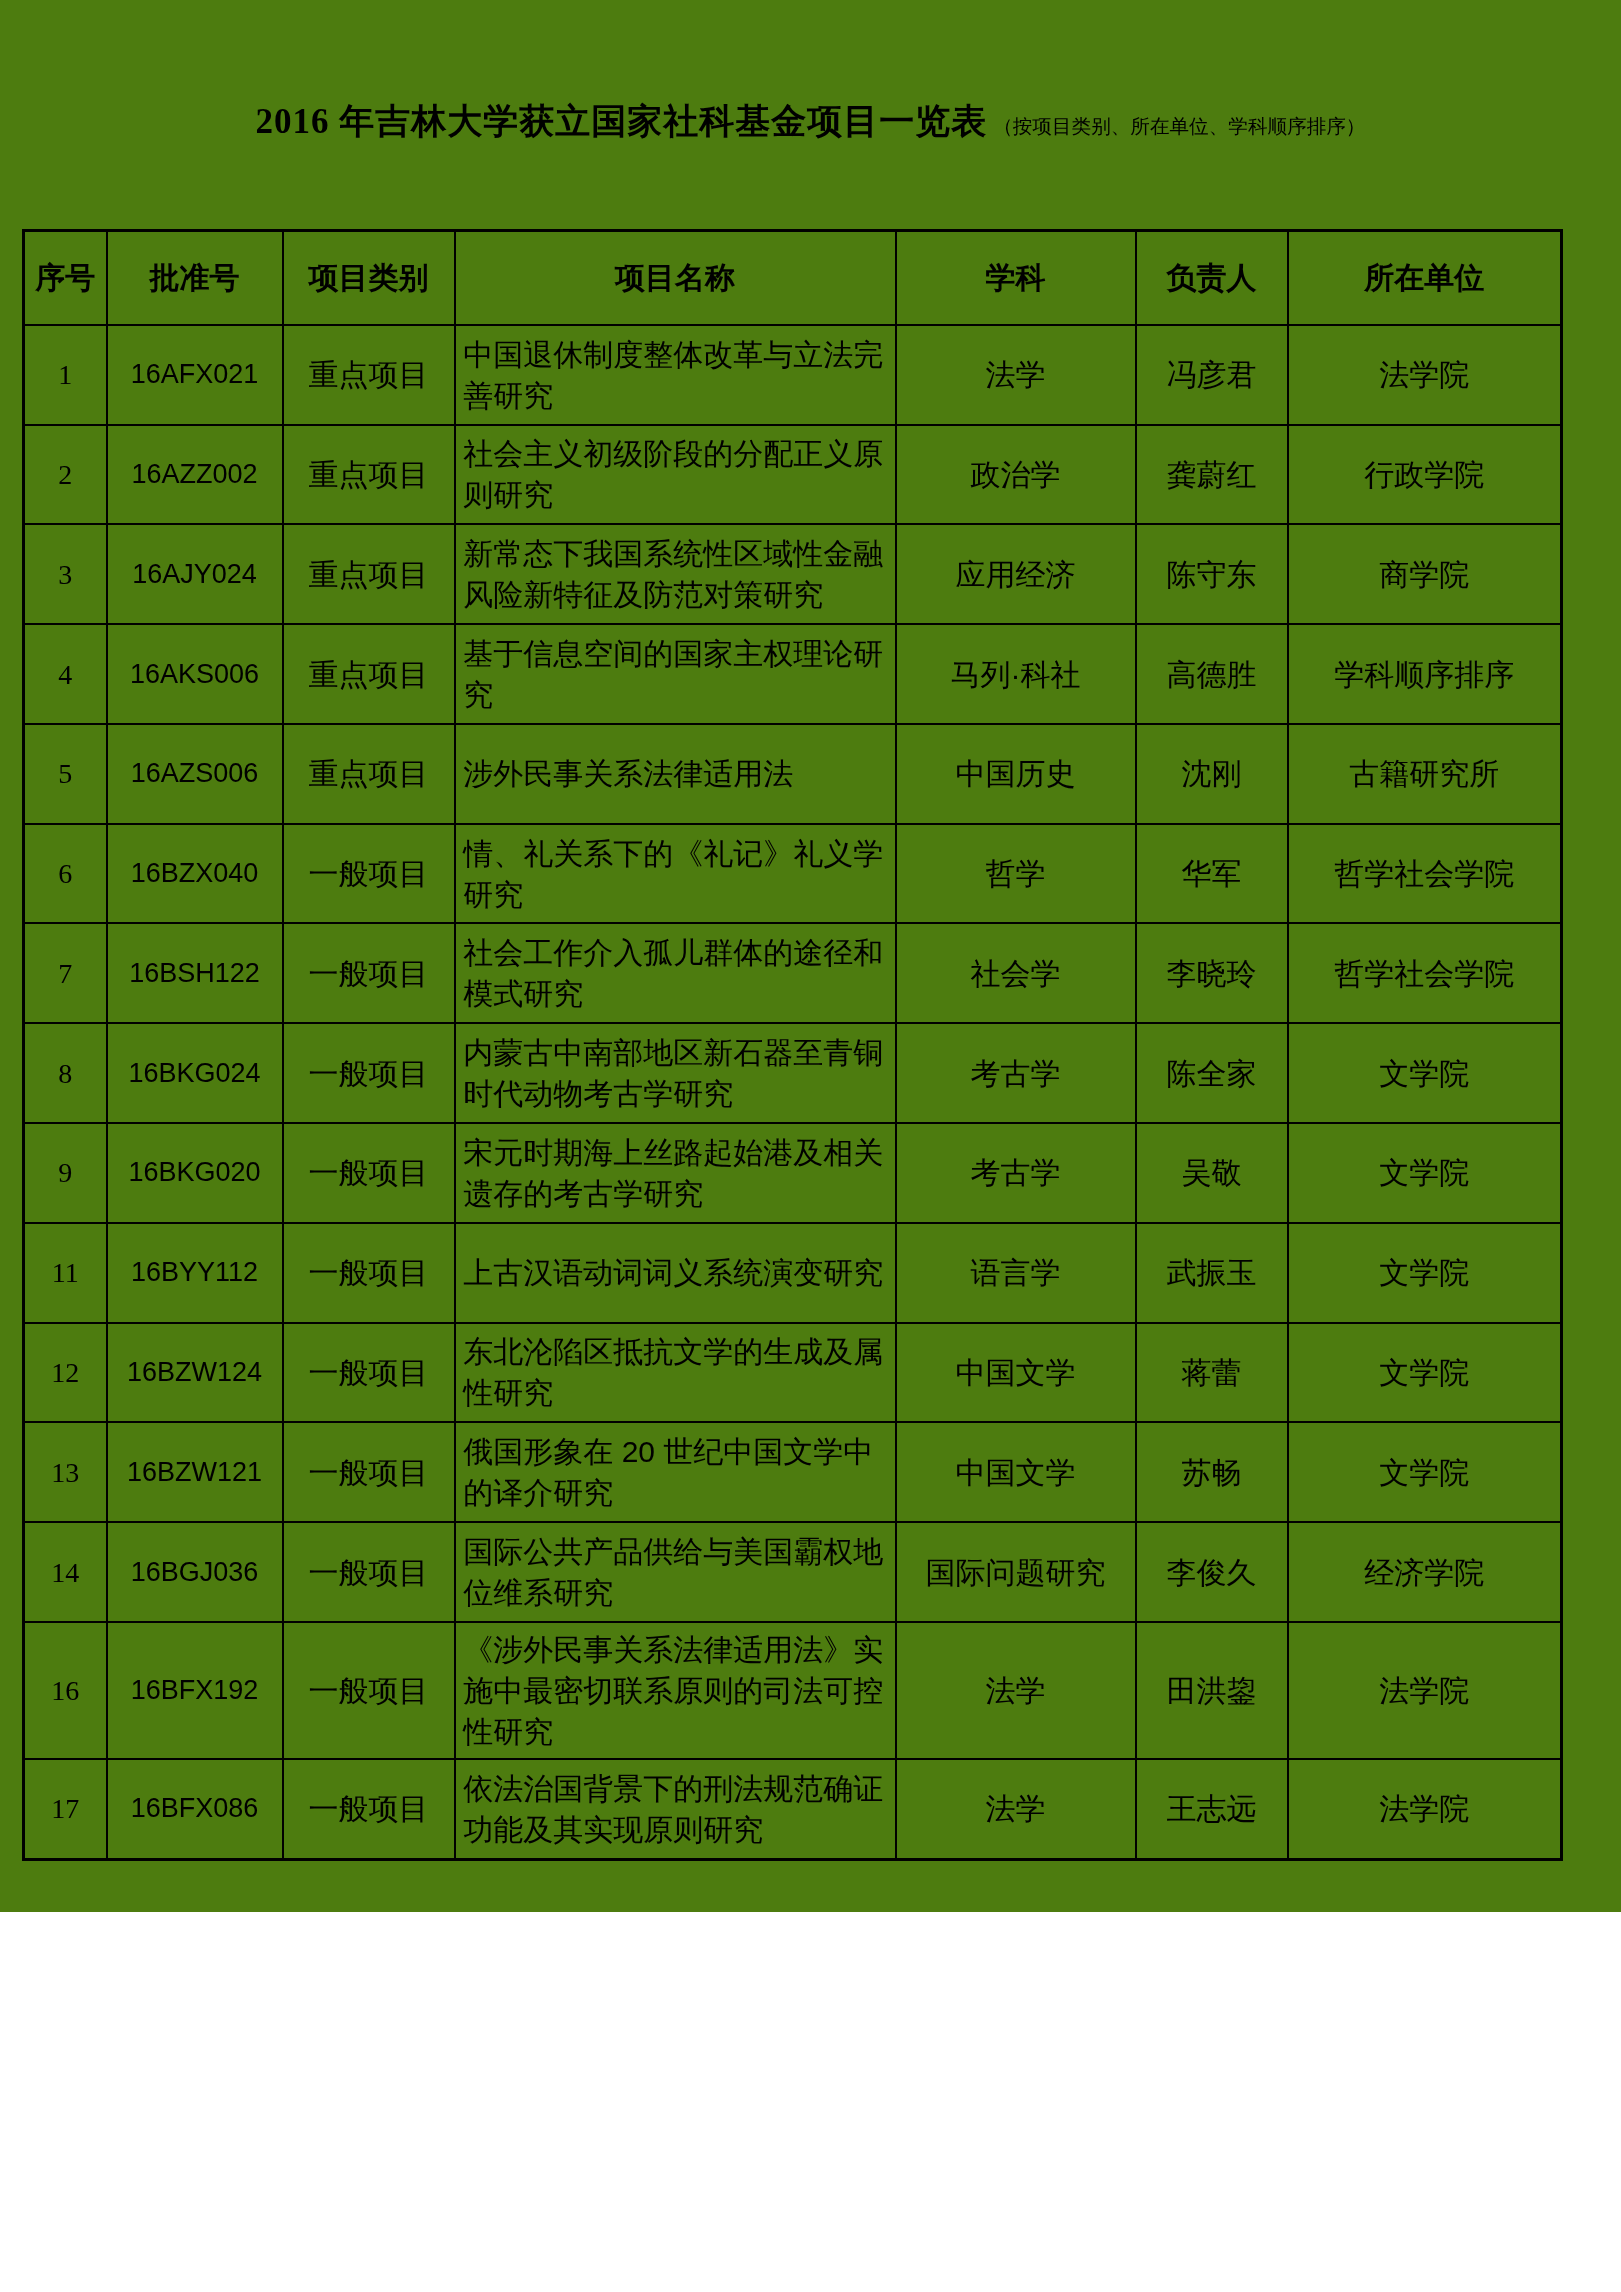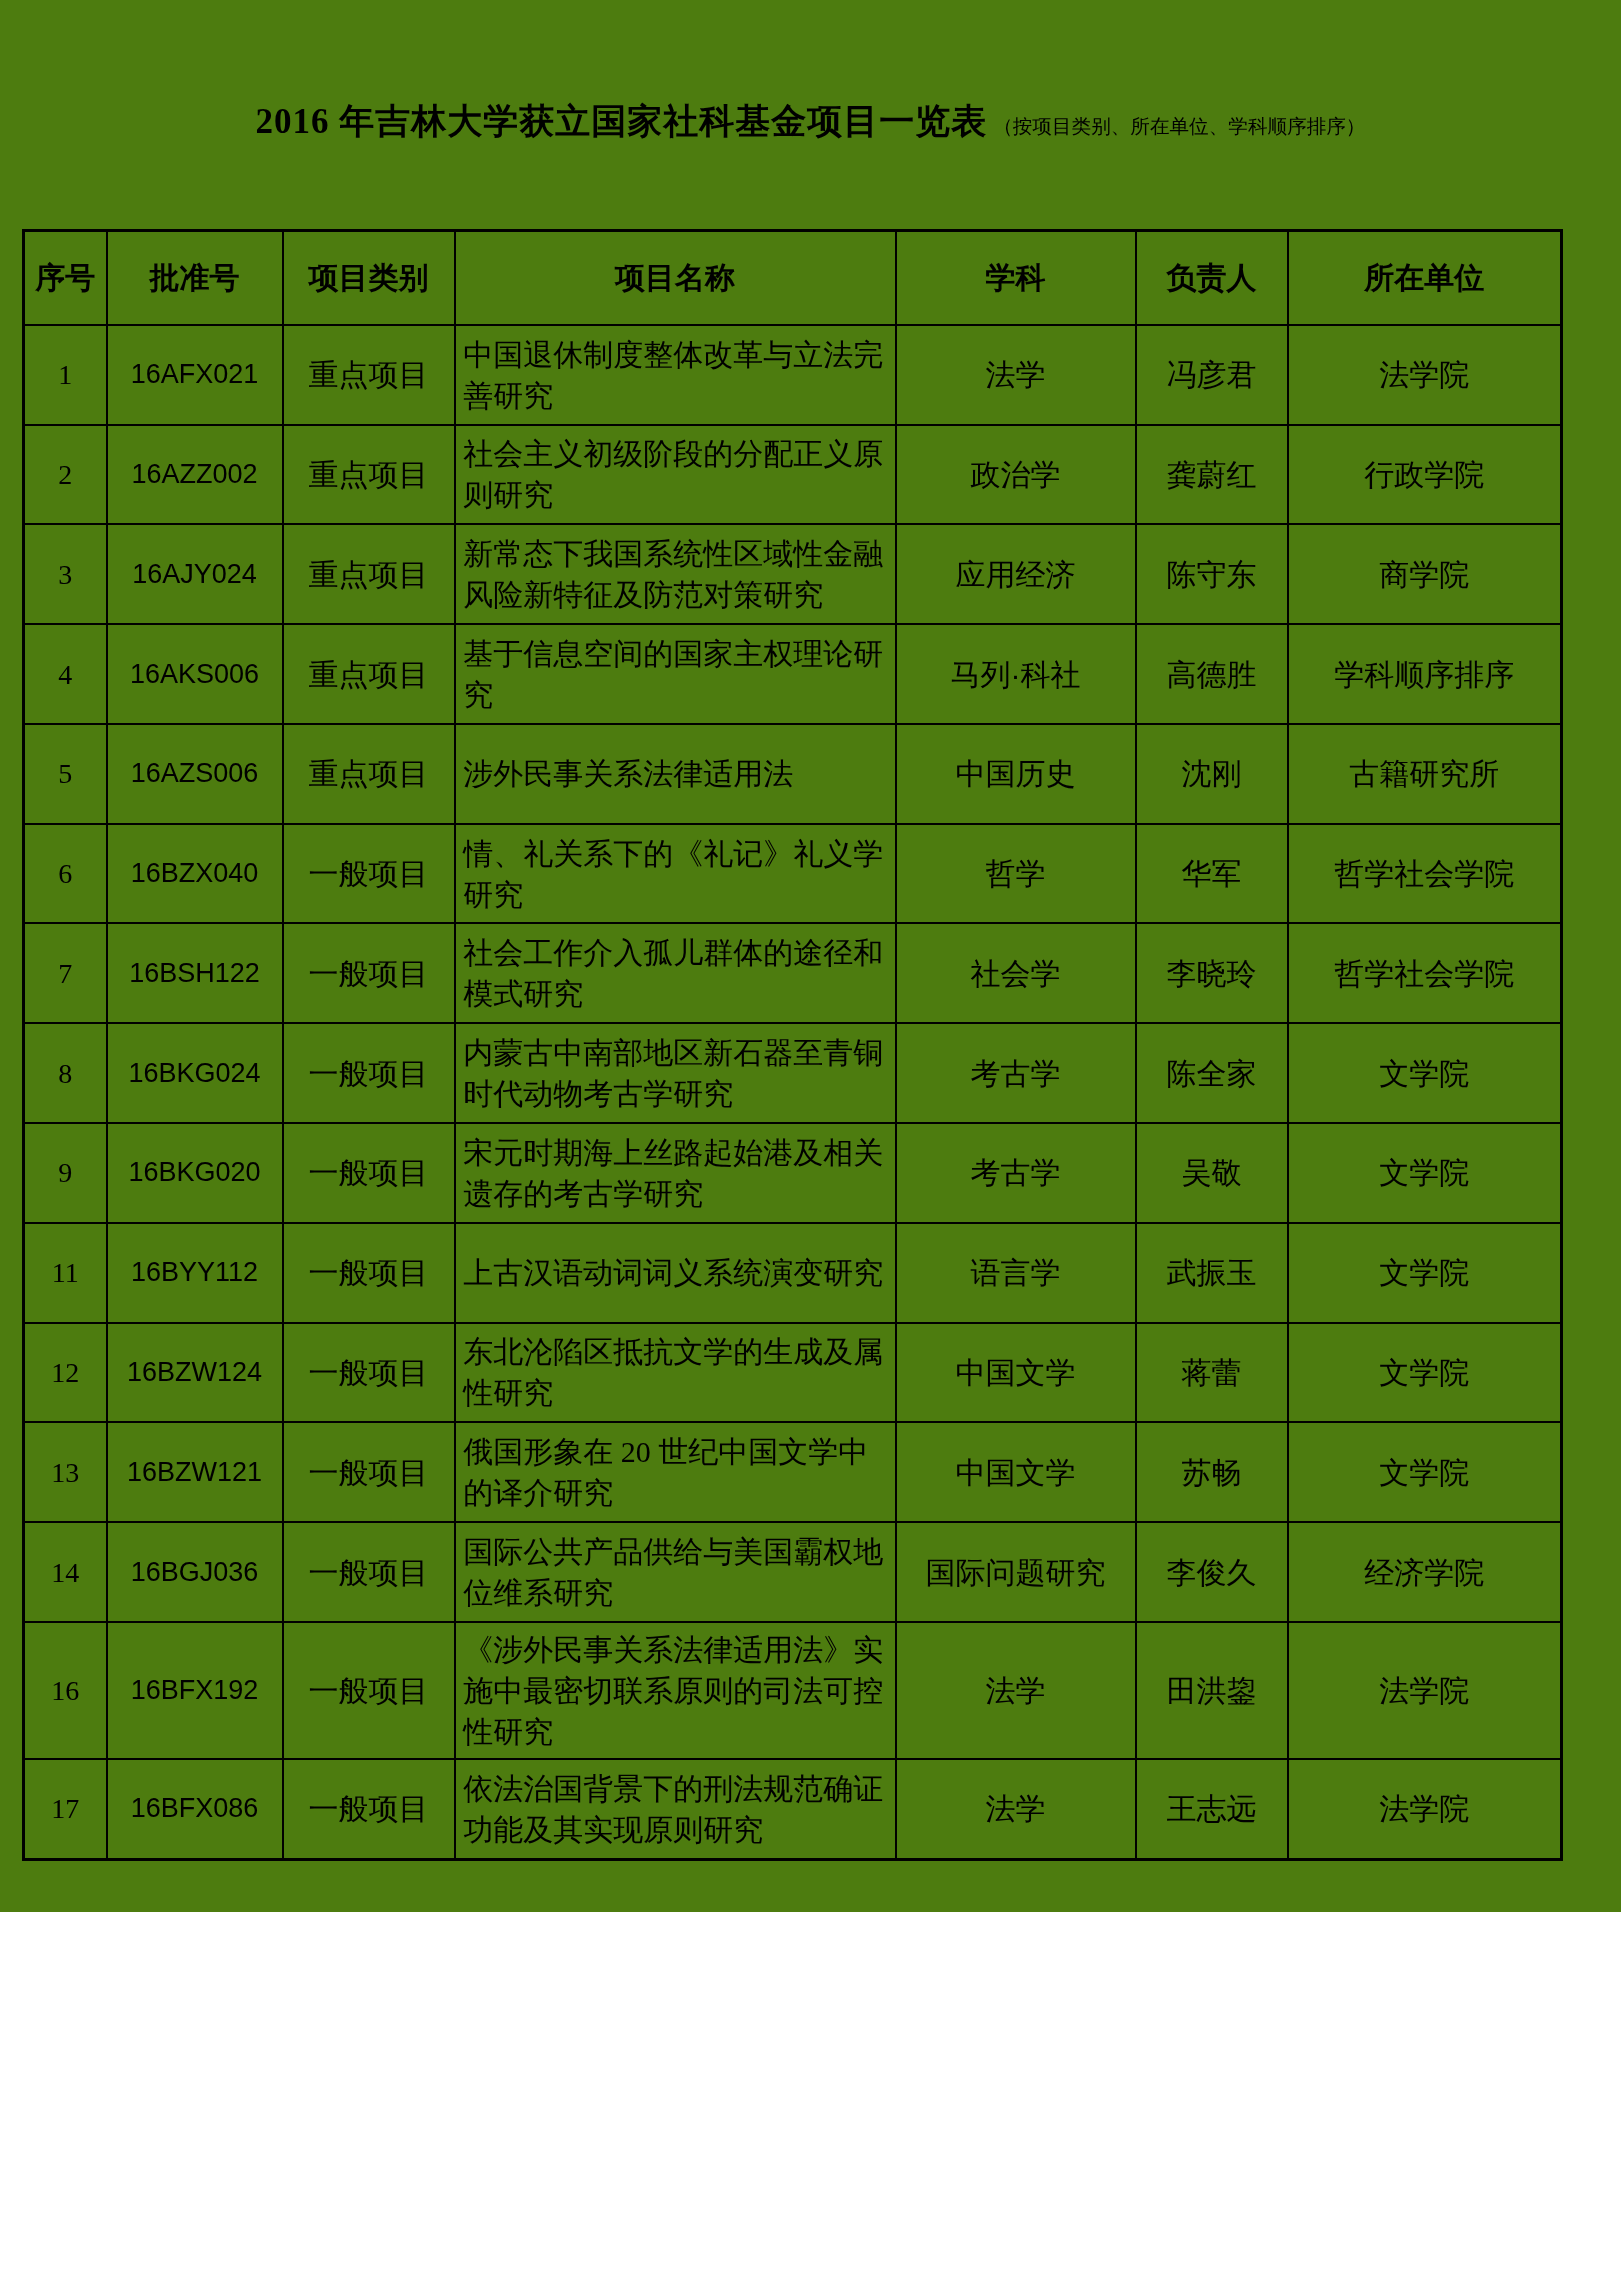--- a/index.html
+++ b/index.html
@@ -63,21 +63,20 @@
     font-weight: bold;
     font-size: 30px;
     line-height: 39px;
   }
   tbody td { height: 86px; line-height: 41px; }
   td.c0 { font-family: "Liberation Serif", serif; font-size: 28px; }
   td.c1 { font-size: 27px; letter-spacing: 0px; }
   td.c3 {
     text-align: left;
     padding: 5.9px 5.9px 5.9px 7.8px;
-    font-family: Liberation Serif, serif;
   }
   col.w0 { width: 83px; }
   col.w1 { width: 176px; }
   col.w2 { width: 172px; }
   col.w3 { width: 441px; }
   col.w4 { width: 240px; }
   col.w5 { width: 152px; }
   col.w6 { width: 274px; }
 </style>
 </head>

